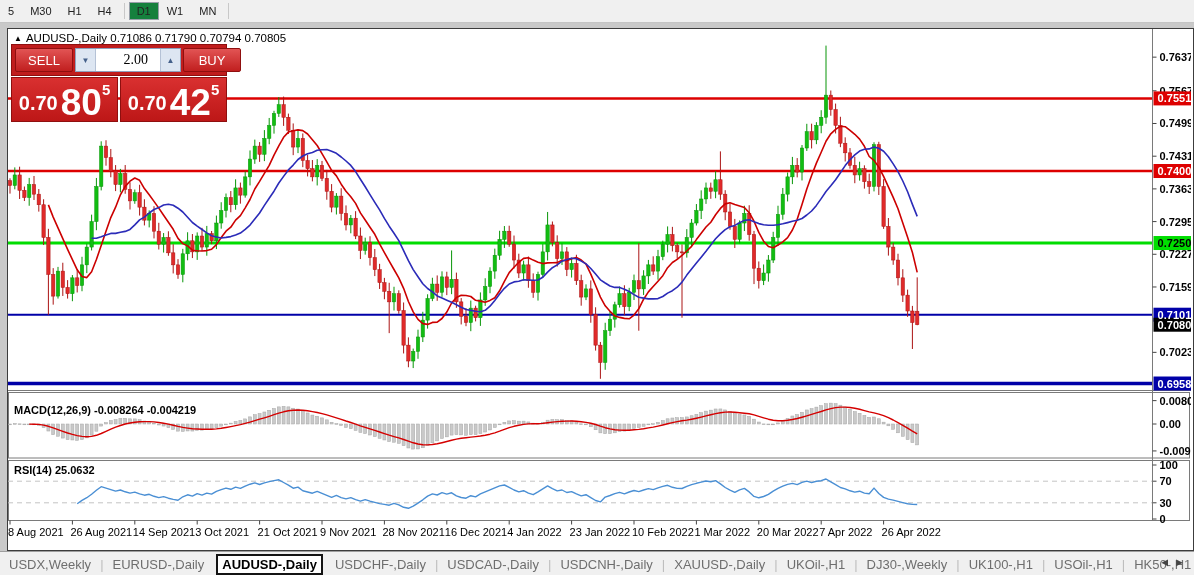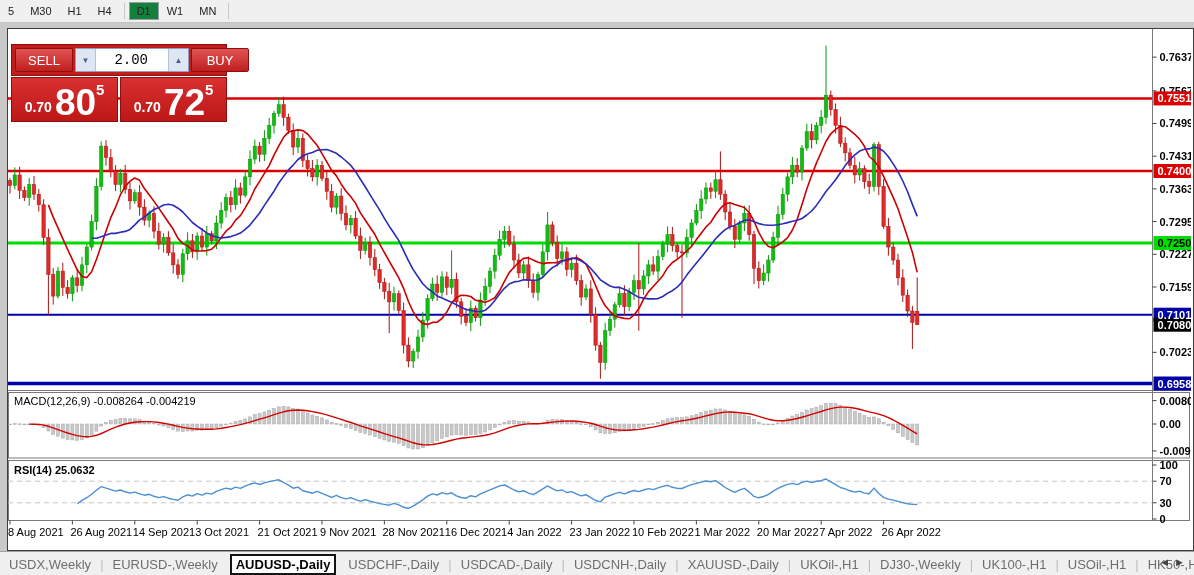--- a/index.html
+++ b/index.html
@@ -10,39 +10,39 @@
     border-bottom:1px solid #c4c4c4;display:flex;align-items:center;font-size:11px;color:#222;}
   .tf{padding:3px 8px;cursor:default;}
   .tf.active{background:#15803d;border:1px solid #979ea8;padding:2px 7px;}
   .tbsep{width:1px;height:16px;background:#c8c8c8;margin:0 4px;}
   
   .chart-window{position:absolute;left:7px;top:28px;width:1185px;height:521px;background:#ffffff;
     border:1px solid #3c3c3c;}
   .legend{position:absolute;left:6px;top:3px;font-size:11.5px;color:#000;z-index:5;white-space:nowrap;}
   .legend .tri{font-size:8px;position:relative;top:-1px;margin-right:4px;}
   .panel-legend{position:absolute;left:6px;font-size:11px;color:#000;z-index:5;white-space:nowrap;}
-  #macd-legend{top:366px;}
+  #macd-legend{top:375px;font-weight:bold;}
   #rsi-legend{top:435px;font-weight:bold;}
   #chart-svg{position:absolute;left:0;top:0;z-index:1;}
   
   .tw{position:absolute;left:3px;top:15px;width:216px;z-index:6;}
   .tw-row1{display:flex;gap:2px;background:#c01d1d;padding:3px;border:1px solid #8f0f0f;}
   .btn-trade{flex:0 0 58px;height:24px;background:linear-gradient(#e25454,#c11f1f);
     border:1px solid #8f0f0f;border-radius:2px;color:#fff;font-size:13px;font-family:"Liberation Sans",sans-serif;}
   .spin{flex:1;display:flex;border:1px solid #8fa0bd;background:#fff;height:24px;box-sizing:border-box;}
   .spin-btn{width:20px;background:#dde6f2;border:none;border-right:1px solid #b5c2d6;color:#44608a;
     font-size:8px;padding:0;}
   .spin-btn.up{border-right:none;border-left:1px solid #b5c2d6;}
-  .vol{flex:1;display:flex;align-items:center;justify-content:flex-end;padding-right:20px;
+  .vol{flex:1;display:flex;align-items:center;justify-content:flex-end;padding-right:12px;
     font-size:14px;color:#000;border:none;outline:none;width:50px;text-align:right;
-    font-family:Liberation Mono, monospace;}
+    font-family:Liberation Serif, serif;}
   .tw-row2{display:flex;gap:2px;margin-top:1px;}
   .price-cell{flex:1;height:40px;background:linear-gradient(#d93030,#bd1717);border:1px solid #8f0f0f;
     color:#fff;display:flex;align-items:flex-end;justify-content:center;padding-bottom:3px;}
-  .price-cell .pre{font-size:14px;font-weight:bold;margin:0 3px 3px 0;}
+  .price-cell .pre{font-size:20px;font-weight:bold;margin:0 3px 3px 0;}
   .price-cell .big{font-size:37px;font-weight:bold;line-height:0.8;}
   .price-cell .sup{font-size:15px;font-weight:bold;align-self:flex-start;margin-top:3px;}
   
   .tabs{position:absolute;left:0;top:551px;width:1194px;height:24px;background:#f0f0f0;
     border-top:1px solid #9e9e9e;display:flex;align-items:center;font-size:13px;color:#6e6e6e;}
   .tab{padding:1px 9px;white-space:nowrap;cursor:default;}
   .tab.active{background:#fff;border:2px solid #141414;color:#000;font-weight:700;
     padding:1px 4px;margin:0 3px;}
   .tabsep{color:#bdbdbd;}
   .tabnav{position:absolute;right:5px;top:4px;font-size:11px;color:#444;letter-spacing:4px;}
@@ -58,40 +58,43 @@
       <div class="tf">H1</div>
       <div class="tf">H4</div>
       <div class="tbsep"></div>
       <div class="tf active">D1</div>
       <div class="tf">W1</div>
       <div class="tf">MN</div>
       <div class="tbsep"></div>
     </div>
 
   <div class="chart-window">
+    <div class="legend">
+      <span class="tri">▲</span><span>AUDUSD-,Daily  0.71086 0.71790 0.70794 0.70805</span>
+    </div>
 
     <div class="tw">
       <div class="tw-row1">
         <button class="btn-trade">SELL</button>
         <div class="spin">
           <button class="spin-btn">▼</button>
           <input class="vol" readonly="" value="2.00" style="">
           <button class="spin-btn up">▲</button>
         </div>
         <button class="btn-trade">BUY</button>
       </div>
       <div class="tw-row2">
         <div class="price-cell">
           <span class="pre">0.70</span>
           <span class="big">80</span>
           <span class="sup">5</span>
         </div>
         <div class="price-cell">
           <span class="pre">0.70</span>
-          <span class="big">72</span>
+          <span class="big">42</span>
           <span class="sup">5</span>
         </div>
       </div>
     </div>
 
     <svg id="chart-svg" width="1183" height="519">
         <g>
           <line x1="0" y1="69.3992" x2="1144.5" y2="69.3992" stroke="#dd0000" stroke-width="2.5"></line>
           <line x1="0" y1="142" x2="1144.5" y2="142" stroke="#dd0000" stroke-width="2.5"></line>
           <line x1="0" y1="214.02383999999995" x2="1144.5" y2="214.02383999999995" stroke="#00dd00" stroke-width="3"></line>
@@ -770,21 +773,21 @@
         <text x="1169.5" y="299.71176000000025" font-family="Liberation Sans, sans-serif" font-size="11" font-weight="bold" fill="#ffffff" text-anchor="middle">0.70805</text>
       </svg>
 
     <div class="panel-legend" id="macd-legend">MACD(12,26,9) -0.008264 -0.004219</div>
     <div class="panel-legend" id="rsi-legend">RSI(14) 25.0632</div>
   </div>
 
   <div class="tabs" id="tabs-bar">
       <span class="tab">USDX,Weekly</span>
       <span class="tabsep">|</span>
-      <span class="tab">EURUSD-,Weekly</span>
+      <span class="tab">EURUSD-,Daily</span>
       <span class="tab active">AUDUSD-,Daily</span>
       <span class="tab">USDCHF-,Daily</span>
       <span class="tabsep">|</span>
       <span class="tab">USDCAD-,Daily</span>
       <span class="tabsep">|</span>
       <span class="tab">USDCNH-,Daily</span>
       <span class="tabsep">|</span>
       <span class="tab">XAUUSD-,Daily</span>
       <span class="tabsep">|</span>
       <span class="tab">UKOil-,H1</span>

